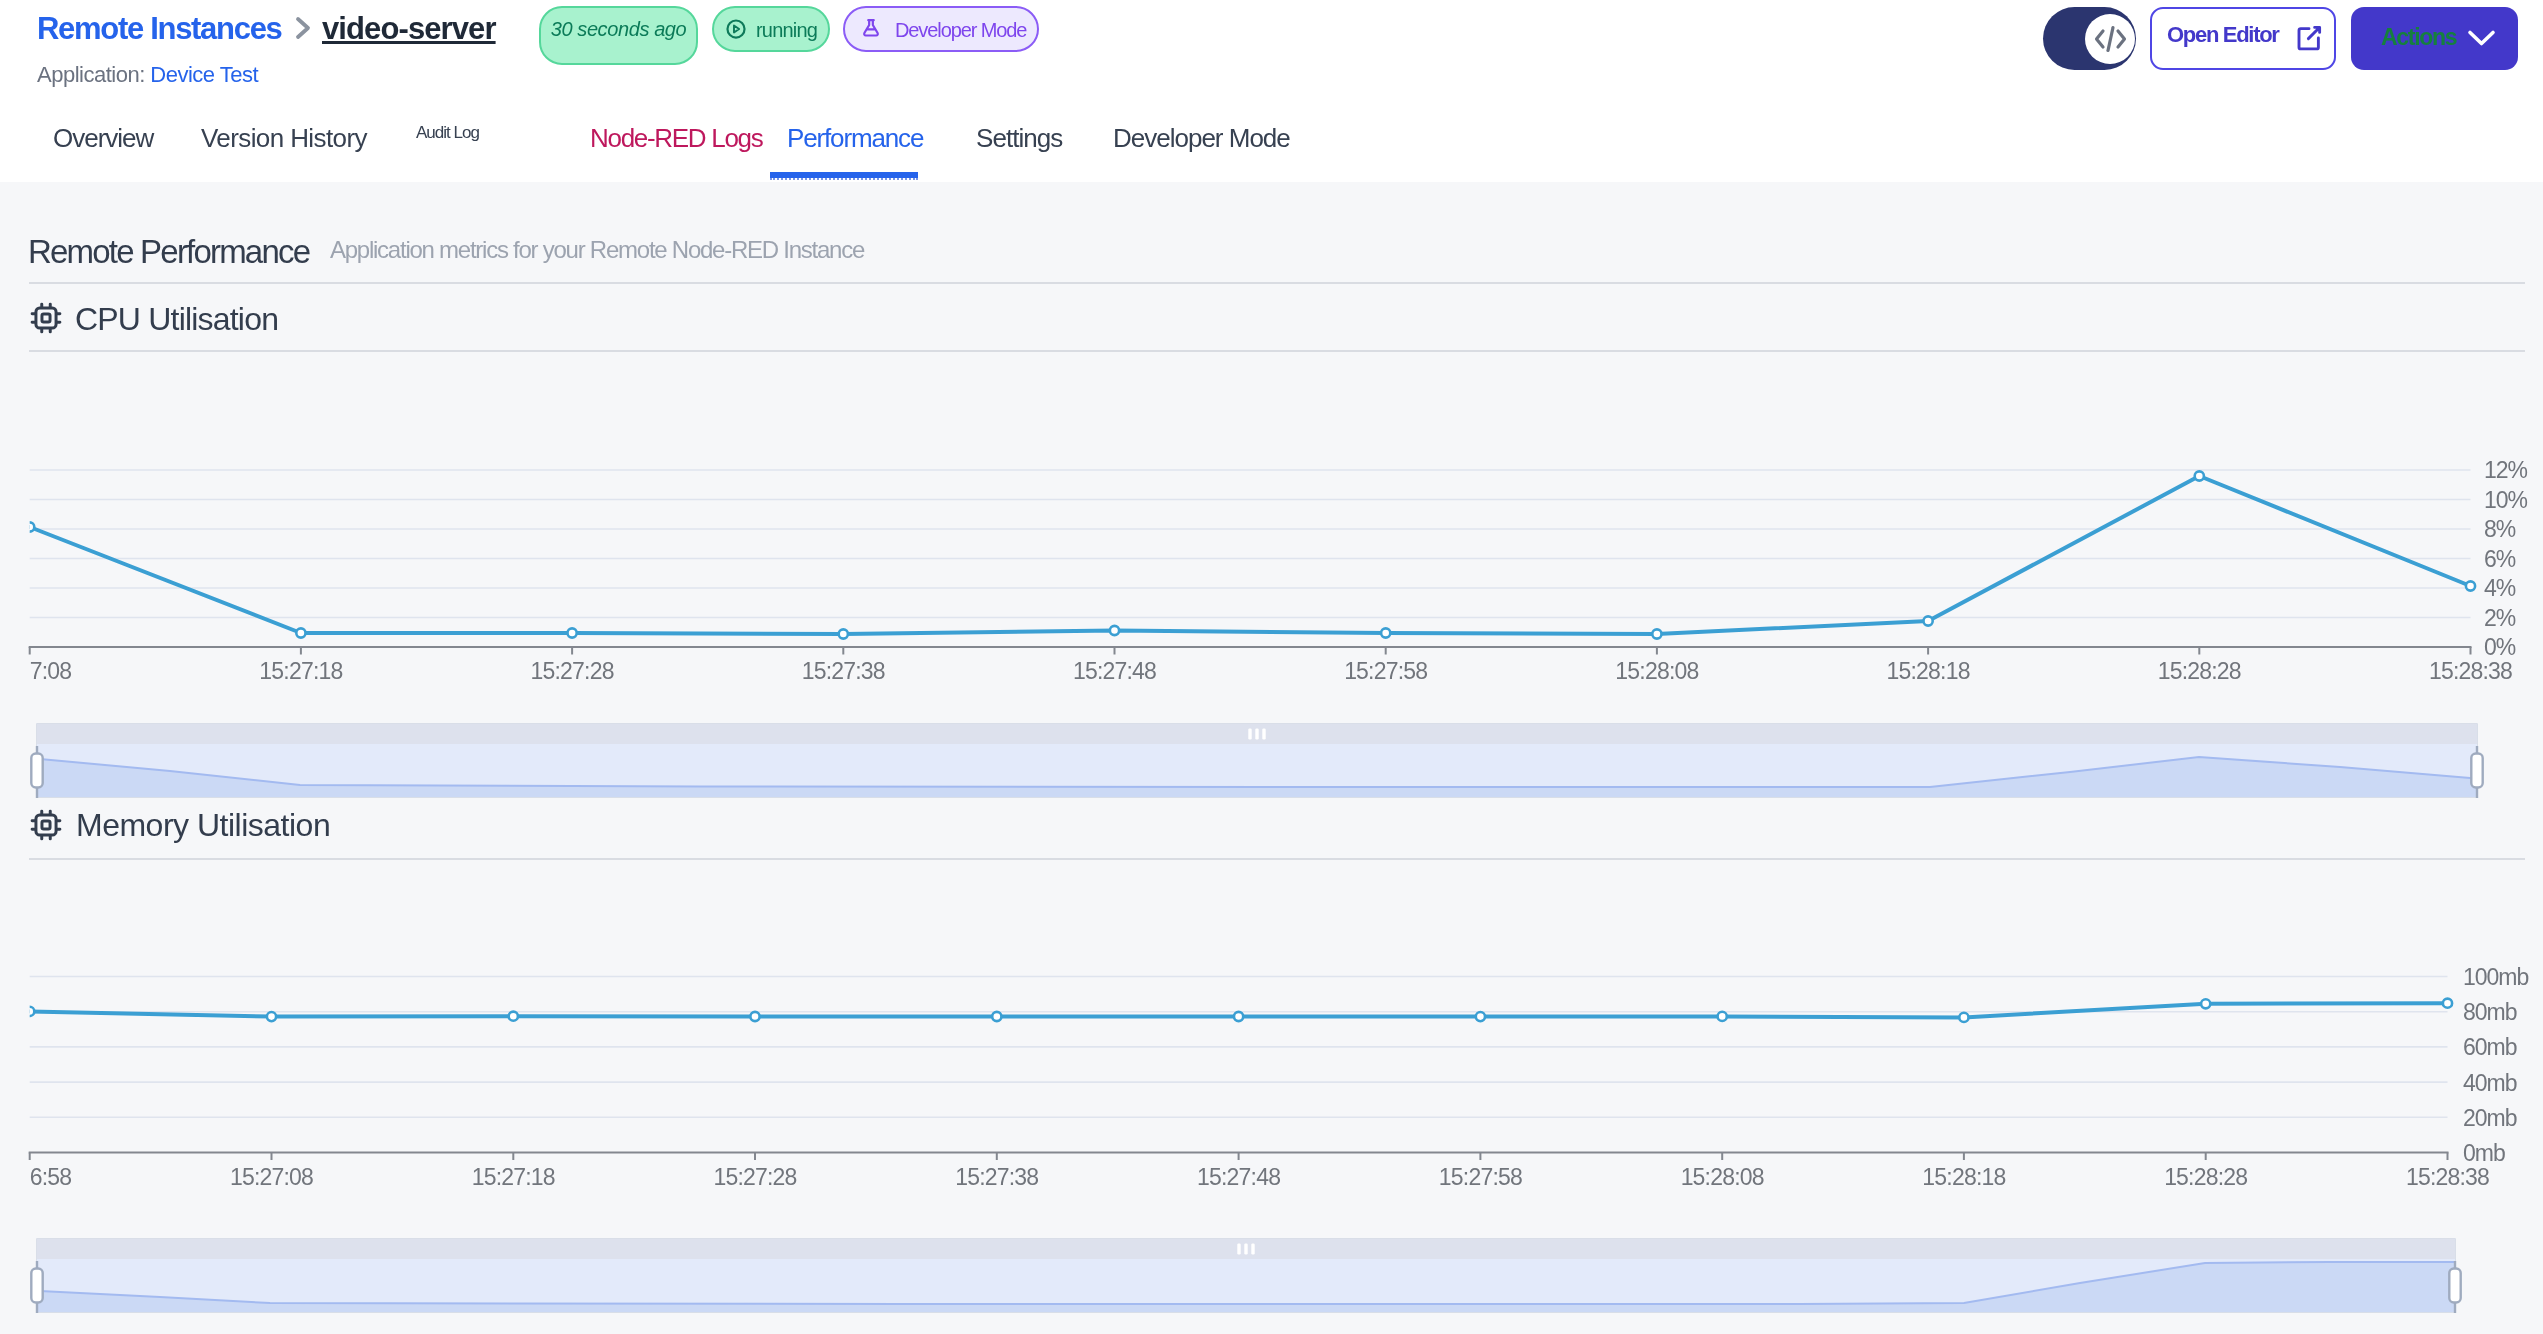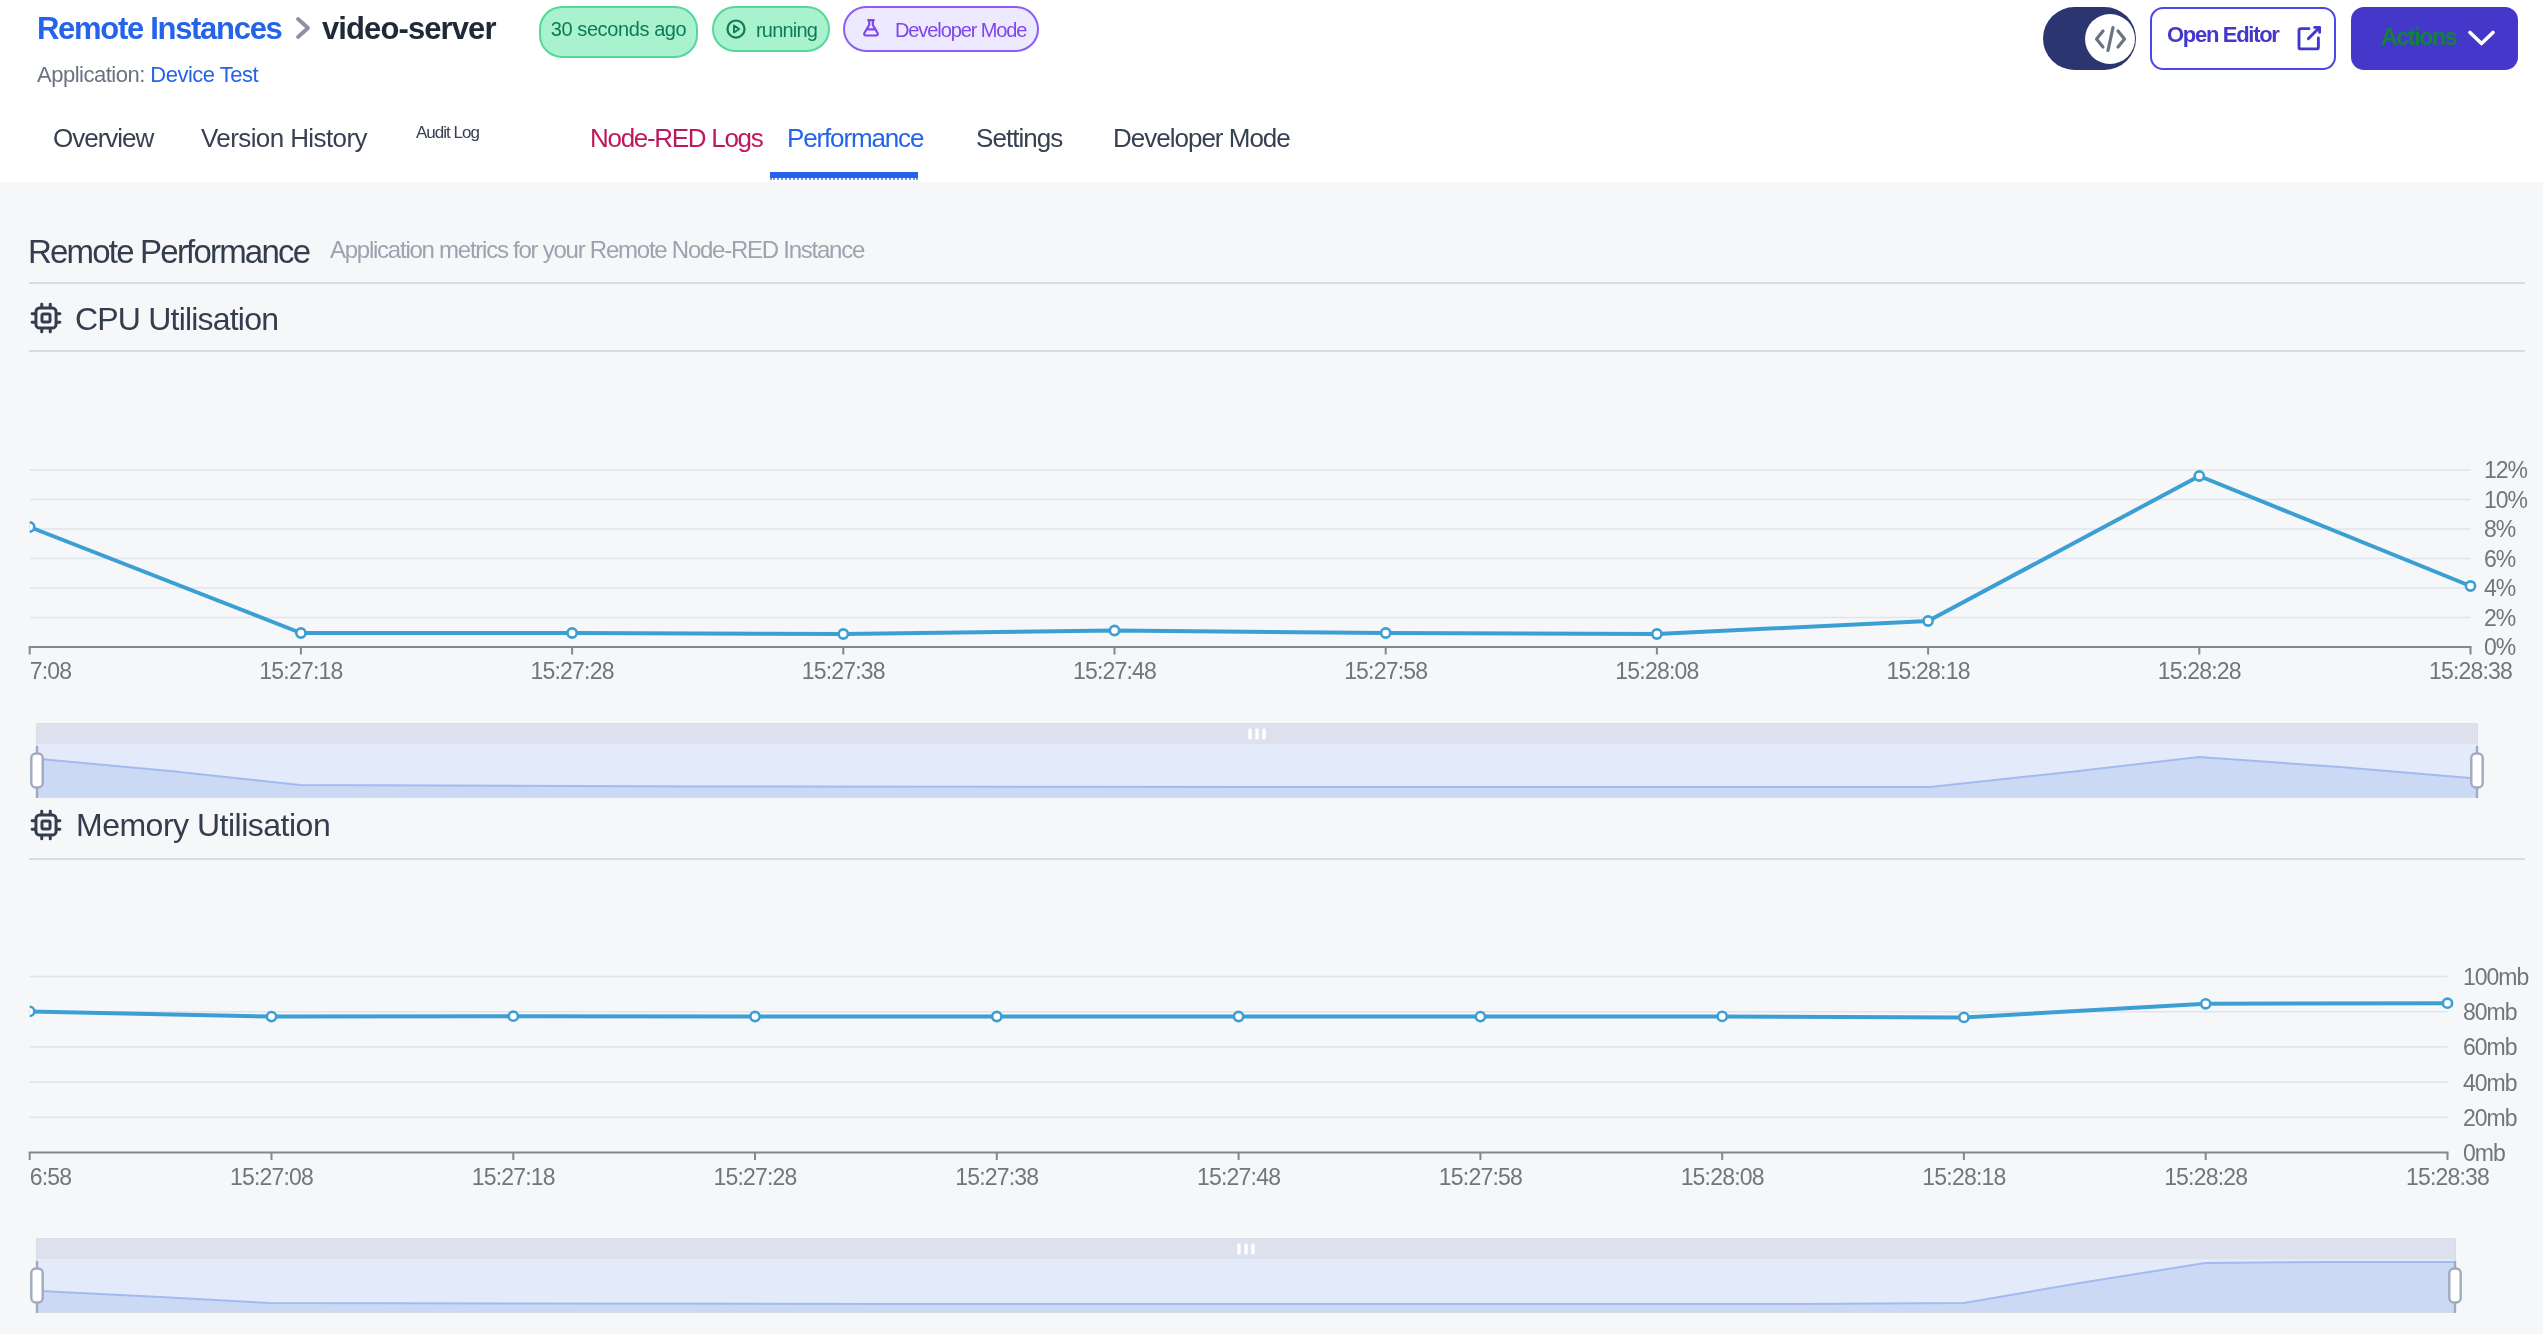--- a/index.html
+++ b/index.html
@@ -9,23 +9,23 @@
 </style>
 </head>
 <body>
 
 <div class="abs" style="left:0;top:0;width:2543px;height:182px;background:#fff;"></div>
 
 <div class="abs" style="left:37px;top:11px;font-size:31px;font-weight:bold;letter-spacing:-1.3px;color:#2563eb;">Remote Instances</div>
 <svg class="abs" style="left:293px;top:15px" width="20" height="26" viewBox="0 0 20 26">
     <path d="M5 4 L15 13 L5 22" fill="none" stroke="#8b939f" stroke-width="3.8" stroke-linecap="round" stroke-linejoin="round"></path>
   </svg>
-<div class="abs" style="left:322px;top:11px;font-size:31px;font-weight:bold;letter-spacing:-0.9px;color:#1f2937;">video-server</div>
-
-<div class="abs" style="left:539px;top:6px;width:159px;height:52px;border-radius:23px;background:#a8f2ce;border:2px solid #55d79b;color:#0b7b58;font-size:20px;letter-spacing:-0.4px;line-height:42px;text-align:center;">30 seconds ago</div>
+<div class="abs" style="left:322px;top:11px;font-size:31px;font-weight:bold;letter-spacing:-0.9px;color:#1f2937;text-decoration:underline;">video-server</div>
+
+<div class="abs" style="left:539px;top:6px;width:159px;height:59px;border-radius:23px;background:#a8f2ce;border:2px solid #55d79b;color:#0b7b58;font-size:20px;letter-spacing:-0.4px;line-height:42px;text-align:center;font-style:italic;">30 seconds ago</div>
 <div class="abs" style="left:712px;top:6px;width:118px;height:46px;border-radius:23px;background:#a8f2ce;border:2px solid #55d79b;"></div>
 <svg class="abs" style="left:725px;top:18px" width="22" height="22" viewBox="0 0 24 24">
     <circle cx="12" cy="12" r="9.3" fill="none" stroke="#0e7a5a" stroke-width="2.4"></circle>
     <path d="M9.8 8.2 L15.4 12 L9.8 15.8 Z" fill="none" stroke="#0e7a5a" stroke-width="2.1" stroke-linejoin="round"></path>
   </svg>
 <div class="abs" style="left:756px;top:19px;font-size:20px;letter-spacing:-0.8px;color:#0b7b58;">running</div>
 <div class="abs" style="left:843px;top:6px;width:196px;height:46px;border-radius:23px;background:#ede9fe;border:2px solid #8b5cf6;"></div>
 <svg class="abs" style="left:860px;top:17px" width="22" height="22" viewBox="0 0 24 24">
     <path d="M9 3.5 h6 M10 3.5 v5.2 L4.8 17.5 a1.8 1.8 0 0 0 1.6 2.7 h11.2 a1.8 1.8 0 0 0 1.6-2.7 L14 8.7 V3.5 M7.5 13.5 h9" fill="none" stroke="#7e45ed" stroke-width="2.4" stroke-linecap="round" stroke-linejoin="round"></path>
   </svg>

